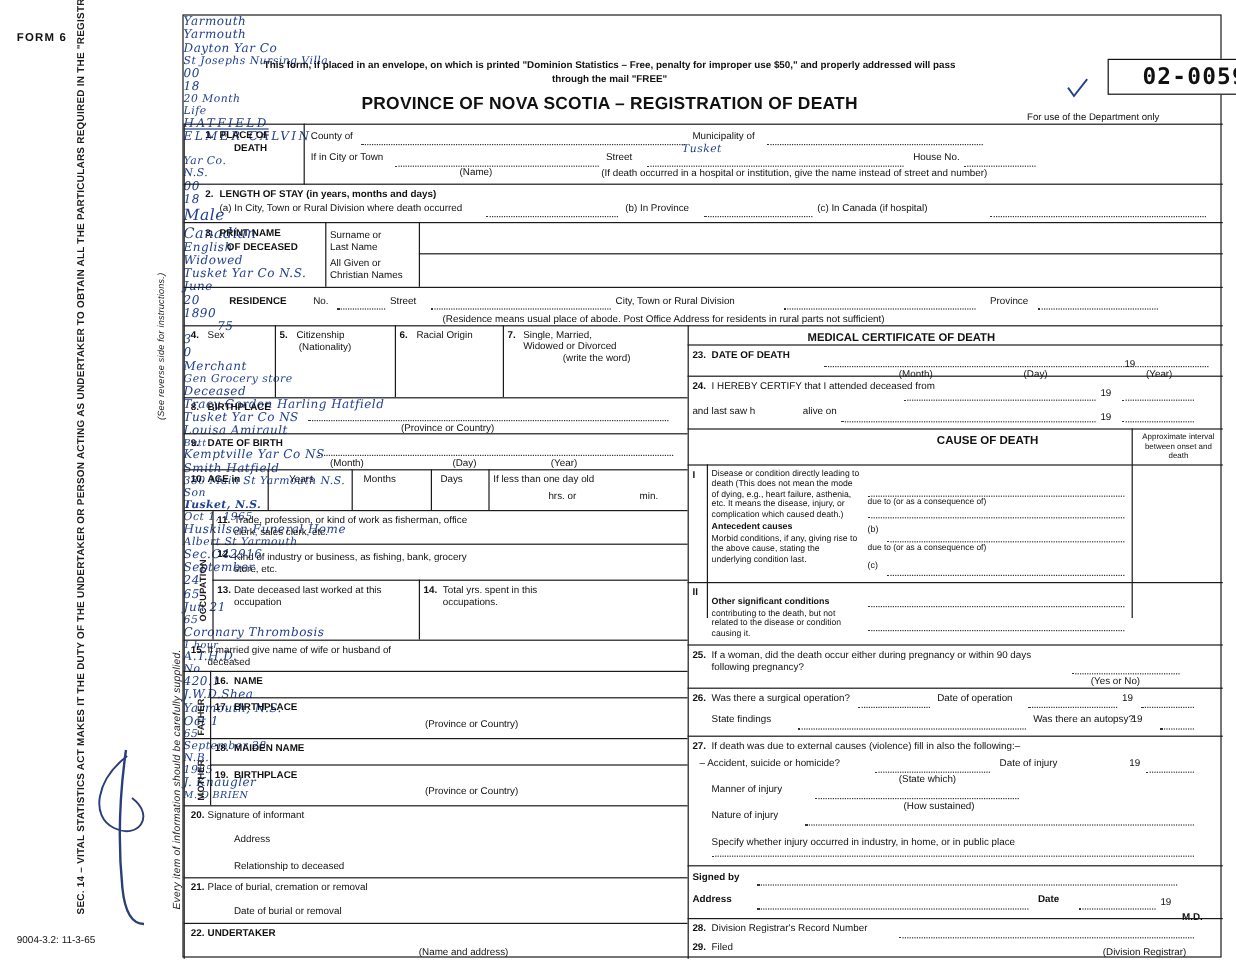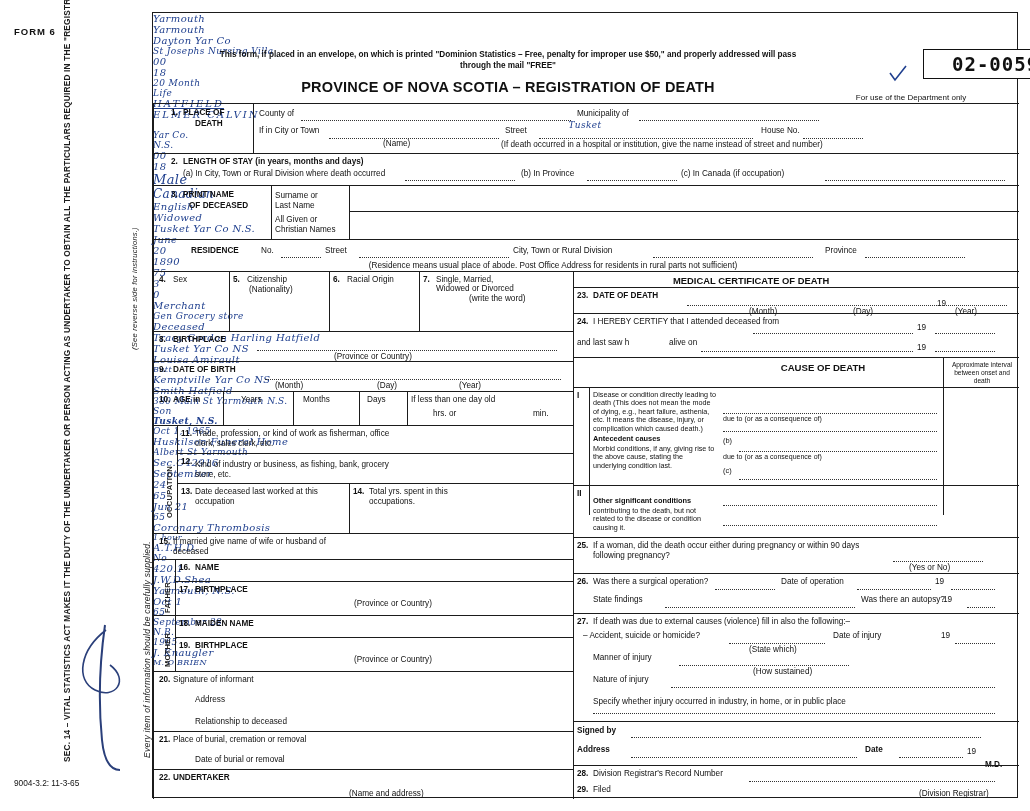--- a/index.html
+++ b/index.html
@@ -149,21 +149,21 @@
     <div class="hline" style="left:0; top:140px; width:866px;"></div>
 
     <div class="lbl b" style="left:18px; top:144px;">2.</div>
     <div class="lbl b" style="left:30px; top:144px;">LENGTH OF STAY (in years, months and days)</div>
     <div class="lbl" style="left:30px; top:156px;">(a) In City, Town or Rural Division where death occurred</div>
     <div class="hw t9" style="left:258px; top:152px;">20 Month</div>
     <div class="dot" style="left:252px; top:167px; width:110px;"></div>
     <div class="lbl" style="left:368px; top:156px;">(b) In Province</div>
     <div class="hw t9" style="left:440px; top:152px;">Life</div>
     <div class="dot" style="left:434px; top:167px; width:90px;"></div>
-    <div class="lbl" style="left:528px; top:156px;">(c) In Canada (if occupation)</div>
+    <div class="lbl" style="left:528px; top:156px;">(c) In Canada (if hospital)</div>
     <div class="dot" style="left:672px; top:167px; width:180px;"></div>
 
     <div class="hline" style="left:0; top:172px; width:866px;"></div>
 
     <div class="lbl b" style="left:18px; top:177px;">3.</div>
     <div class="lbl b" style="left:30px; top:177px;">PRINT NAME</div>
     <div class="lbl b" style="left:36px; top:188px;">OF DECEASED</div>
 
     <div class="vline" style="left:118px; top:172px; height:54px;"></div>
     <div class="lbl" style="left:122px; top:178px; width:56px;">Surname or Last Name</div>
@@ -236,30 +236,30 @@
     <div class="lbl tiny" style="left:122px; top:368px;">(Month)</div>
     <div class="lbl tiny" style="left:224px; top:368px;">(Day)</div>
     <div class="lbl tiny" style="left:306px; top:368px;">(Year)</div>
 
     <div class="hline" style="left:0; top:378px; width:420px;"></div>
 
     <div class="lbl b" style="left:6px; top:382px;">10.</div>
     <div class="lbl b" style="left:20px; top:382px;">AGE in</div>
     <div class="vline" style="left:70px; top:378px; height:34px;"></div>
     <div class="lbl" style="left:88px; top:382px;">Years</div>
-    <div class="hw t10" style="left:78px; top:392px;">75</div>
+    <div class="hw t10" style="left:78px; top:392px;padding-left:28px;">75</div>
     <div class="vline" style="left:140px; top:378px; height:34px;"></div>
     <div class="lbl" style="left:150px; top:382px;">Months</div>
     <div class="hw t10" style="left:176px; top:393px;">3</div>
     <div class="vline" style="left:206px; top:378px; height:34px;"></div>
     <div class="lbl" style="left:214px; top:382px;">Days</div>
     <div class="hw t10" style="left:230px; top:393px;">0</div>
     <div class="vline" style="left:254px; top:378px; height:34px;"></div>
     <div class="lbl" style="left:258px; top:382px;">If less than one day old</div>
-    <div class="lbl" style="left:280px; top:396px;text-align:right;">hrs. or</div>
+    <div class="lbl" style="left:304px; top:396px;text-align:right;">hrs. or</div>
     <div class="lbl" style="left:380px; top:396px;">min.</div>
 
     <div class="hline" style="left:0; top:412px; width:420px;"></div>
 
     <div class="rot small" style="left:12px; top:505px; width:90px;">OCCUPATION</div>
     <div class="vline" style="left:24px; top:412px; height:108px;"></div>
 
     <div class="lbl b" style="left:28px; top:416px;">11.</div>
     <div class="lbl" style="left:42px; top:416px; width:200px; line-height:1.25;">Trade, profession, or kind of work as fisherman, office clerk, sales clerk, etc.</div>
     <div class="hw t10" style="left:258px; top:420px;">Merchant</div>

